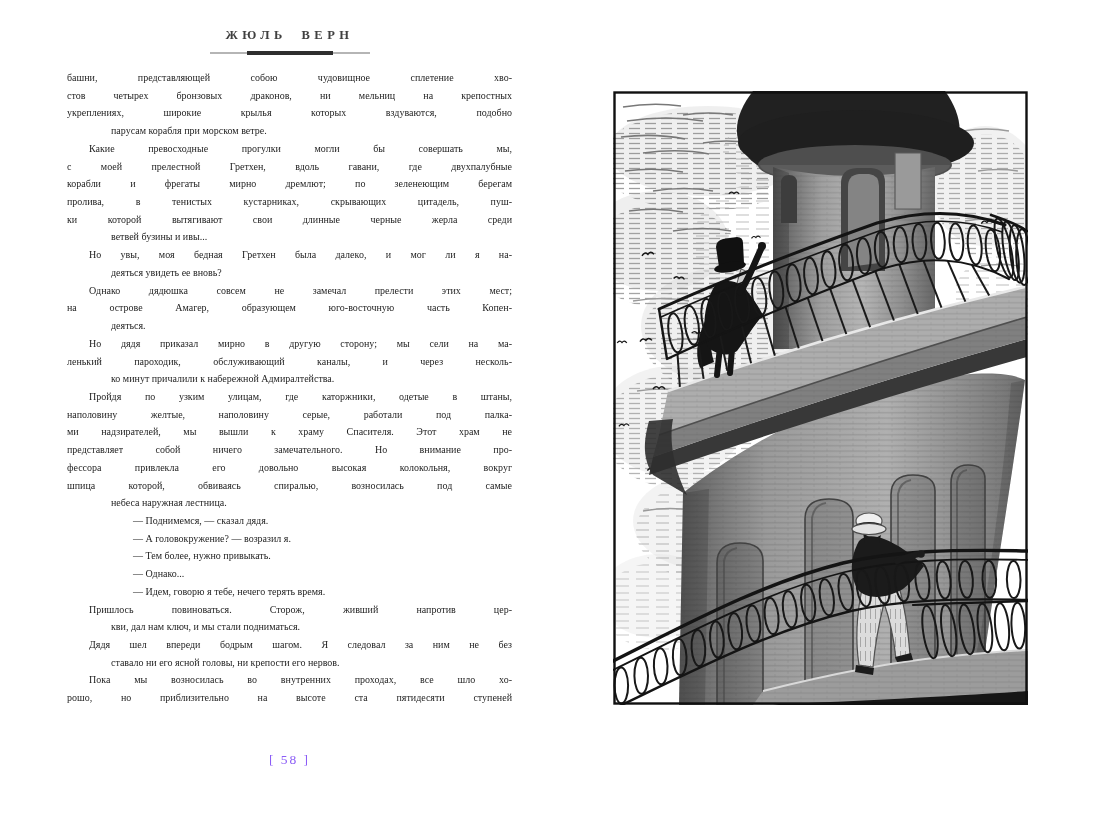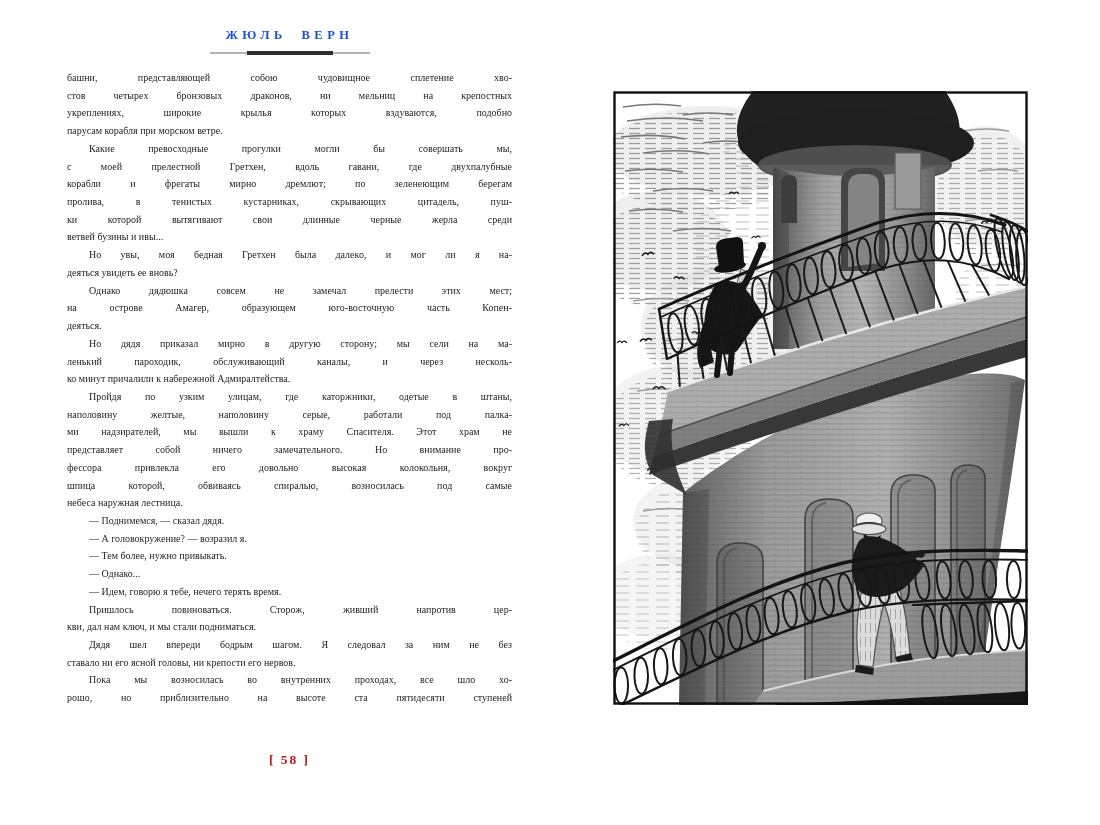--- a/index.html
+++ b/index.html
@@ -1,29 +1,29 @@
 <!DOCTYPE html>
 <html><head>
 <meta charset="utf-8">
 <style>
   html,body{margin:0;padding:0;background:#ffffff;}
   .spread{position:relative;width:1100px;height:825px;background:#ffffff;overflow:hidden;
           font-family:"Liberation Serif","DejaVu Serif",serif;color:#1e1e1e;}
   .page-left{position:absolute;left:67px;top:28px;width:445px;height:770px;}
   .running-head{text-align:center;font-size:12.5px;font-weight:bold;letter-spacing:4.5px;
-                word-spacing:7px;color:#1d4ed8;}
+                word-spacing:7px;color:#404040;}
   .head-rule{position:relative;width:160px;height:2px;margin:9px auto 0;background:#b5b5b5;}
   .head-rule::after{content:"";position:absolute;left:50%;top:-1px;transform:translateX(-50%);
                 width:86px;height:4px;background:#2e2e2e;}
   .text-block{margin-top:15px;font-size:10px;line-height:17.72px;}
   .line{text-align:justify;text-align-last:justify;}
   .line.ind{padding-left:22px;}
-  .line.end{text-align-last:left;}
+  .line.end{text-align-last:left;margin-left:44px;}
   .folio{position:absolute;left:0;top:724px;width:100%;text-align:center;font-size:13.5px;
-         font-weight:700;letter-spacing:2px;color:#b91c1c;}
+         font-weight:400;letter-spacing:2px;color:#8b5cf6;}
   .illustration{position:absolute;left:613px;top:91px;width:415px;height:614px;margin:0;}
   .illustration svg{display:block;width:100%;height:100%;}
   .frame{fill:none;stroke:#101010;stroke-width:2.4;}
   .rail{fill:none;stroke:#141414;stroke-linecap:round;}
   #upLoops ellipse,#loLoops ellipse,#upLoopsR ellipse,#loLoopsR ellipse{fill:none;stroke:#181818;stroke-width:2;}
   #upPosts line{stroke:#1a1a1a;stroke-width:2;}
   .streak{fill:none;stroke:#787878;stroke-width:1.6;}
   .streak.lt{stroke:#9a9a9a;stroke-width:1.3;}
 </style>
 </head>

